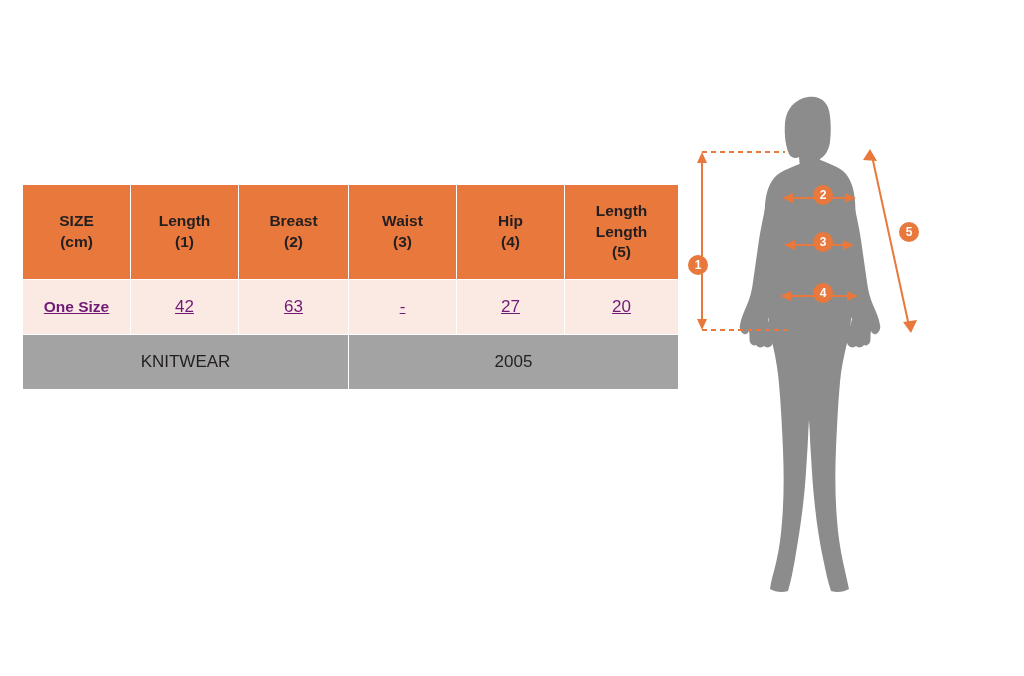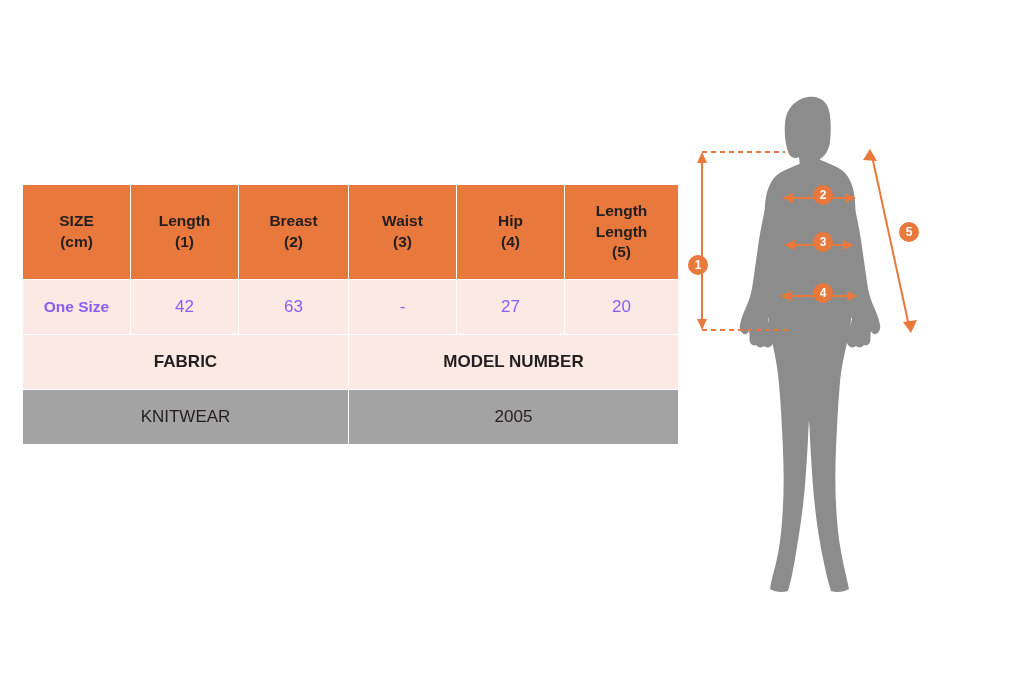--- a/index.html
+++ b/index.html
@@ -39,21 +39,22 @@
     height: 94px;
     line-height: 1.35;
   }
   .hdr-row th.size-col {
     font-size: 15.5px;
   }
   .val-row td {
     background: #fbeae4;
     height: 54px;
     font-size: 17px;
-    color: #8b5cf6;
+    color: #701a75;
+    text-decoration: underline;
   }
   .val-row td.size-col {
     font-weight: bold;
     font-size: 15.5px;
     background: #fbeae4;
   }
   .meta-hdr-row td {
     background: #fbeae4;
     height: 54px;
     font-size: 17px;
@@ -147,24 +148,20 @@
       </th>
     </tr>
     <tr class="val-row">
       <td class="size-col">One Size</td>
       <td>42</td>
       <td>63</td>
       <td>-</td>
       <td>27</td>
       <td>20</td>
     </tr>
-    <tr class="meta-hdr-row">
-      <td colspan="3">FABRIC</td>
-      <td colspan="3">MODEL NUMBER</td>
-    </tr>
     <tr class="meta-val-row">
       <td colspan="3">KNITWEAR</td>
       <td colspan="3">2005</td>
     </tr>
   </tbody>
 </table>
 
 <div class="figure-area">
   <svg width="330" height="600" viewBox="0 0 330 600">
     <g fill="#8c8c8c">

